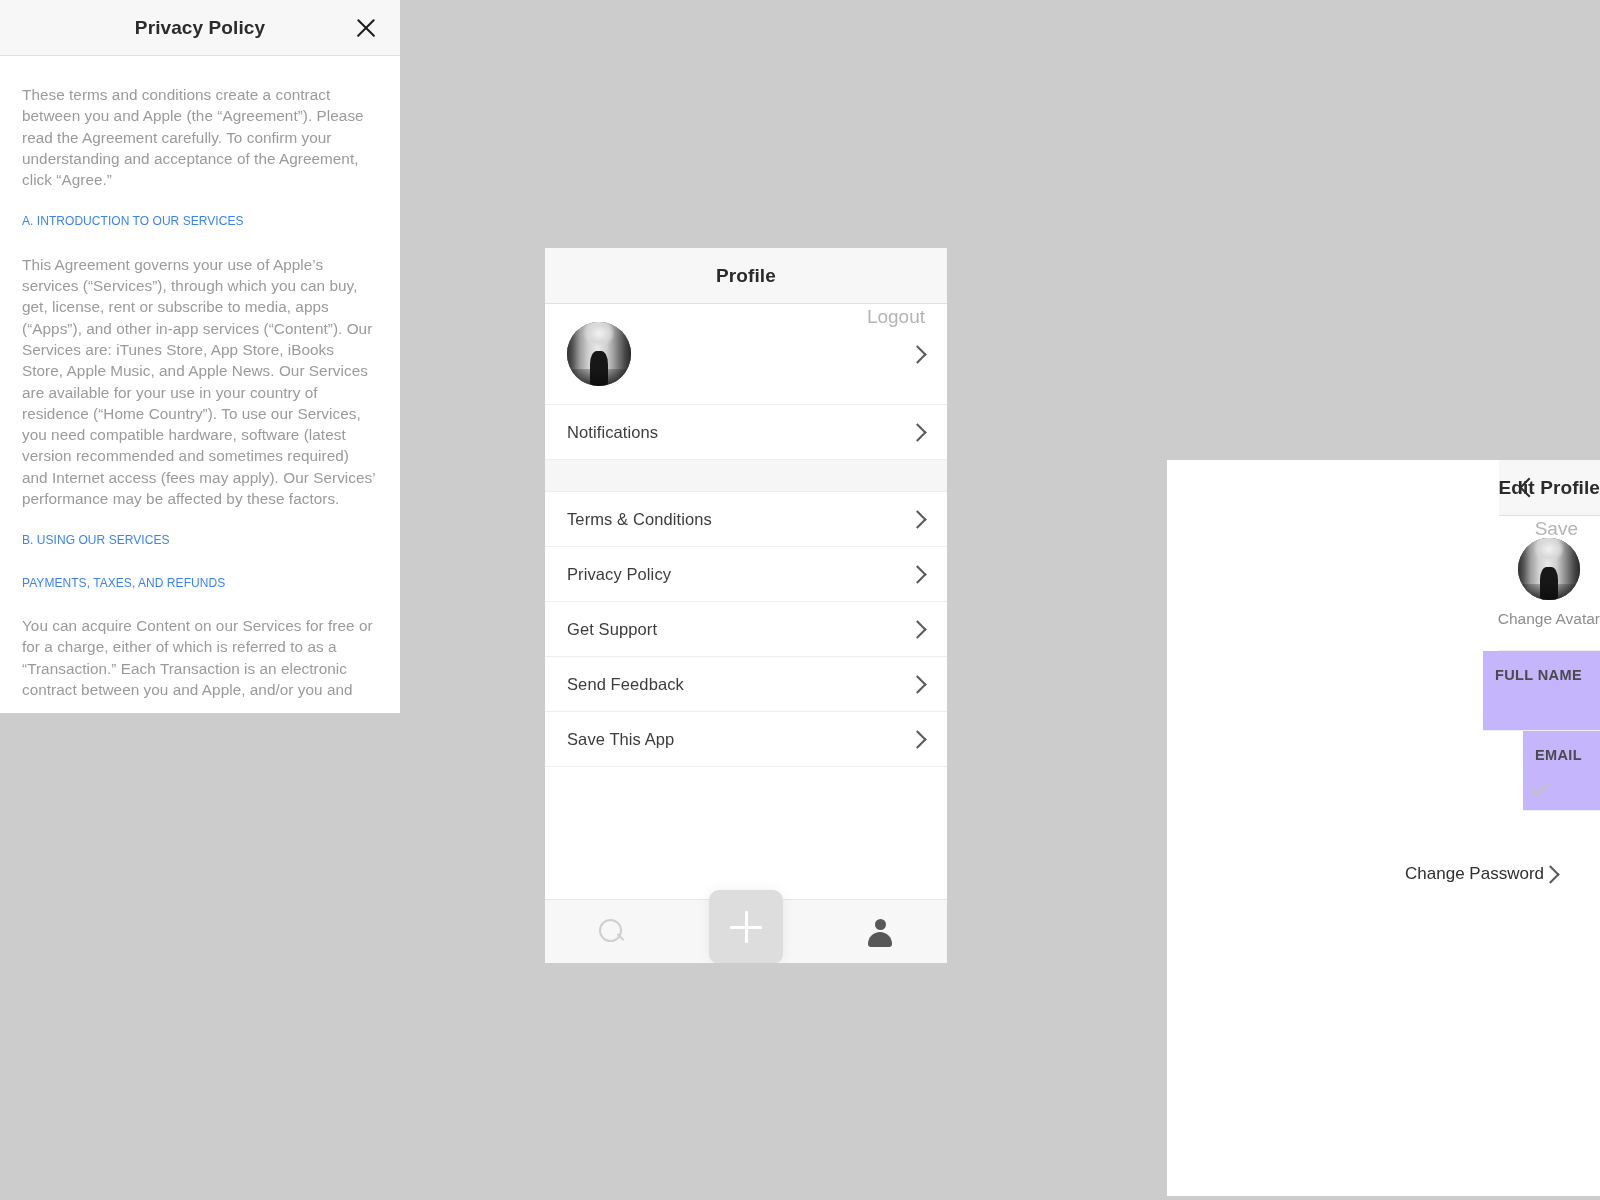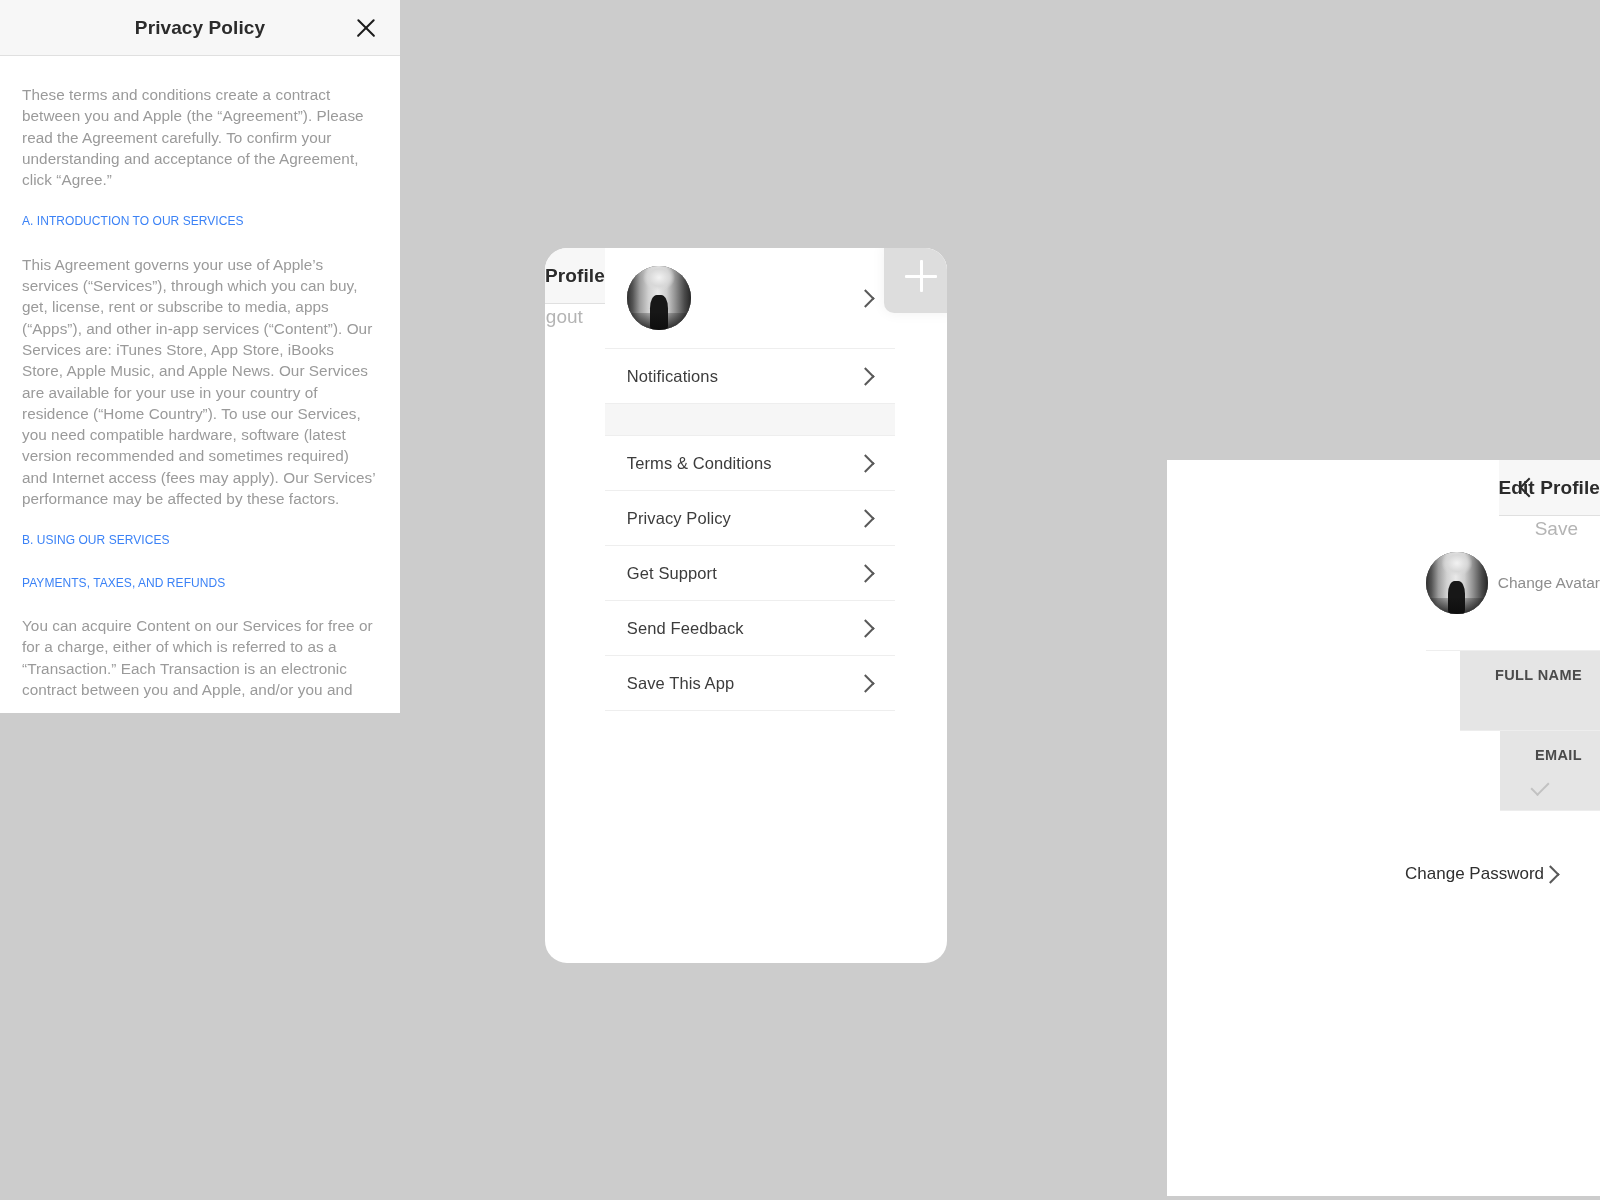--- a/index.html
+++ b/index.html
@@ -148,22 +148,21 @@
     letter-spacing: 0.05px;
   }
 
   
   #profile-panel {
     left: 545px;
     top: 248px;
     width: 402px;
     height: 715px;
     display: flex;
-    flex-direction: row;
-    border-radius: 22px;
+    flex-direction: column;
   }
   .profile-scroll {
     flex: 1;
     display: flex;
     flex-direction: column;
     background: #ffffff;
   }
 
   
   .avatar-row {
@@ -318,43 +317,43 @@
     width: 433px;
     height: 736px;
     display: flex;
     flex-direction: column;
     align-items: flex-end;
   }
   .avatar-block {
     height: 135px;
     background: #ffffff;
     display: flex;
-    flex-direction: row;
+    flex-direction: column;
     align-items: center;
     justify-content: center;
     border-bottom: 1px solid #eeeeee;
     gap: 10px;
   }
   .avatar-lg {
     width: 62px; height: 62px;
     border-radius: 50%;
     overflow: hidden;
     background: #8e8e8e;
     position: relative;
     cursor: pointer;
   }
   .change-avatar-label {
     font-size: 15.5px;
     color: #8e8e8e;
     cursor: pointer;
   }
   .field-row {
     height: 80px;
-    background: #e5e5e5;
-    padding: 16px 18px 0 35px;
+    background: #c4b5fd;
+    padding: 16px 18px 0 12px;
     border-bottom: 1px solid #ededed;
     position: relative;
   }
   .field-label {
     font-size: 14.5px;
     font-weight: bold;
     color: #4b4b4b;
     letter-spacing: 0.4px;
   }
   .field-value {

